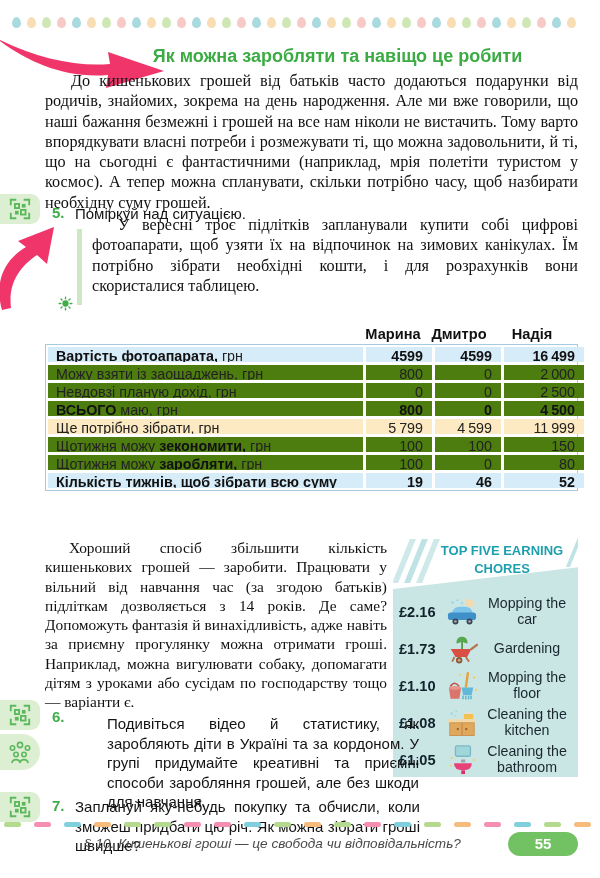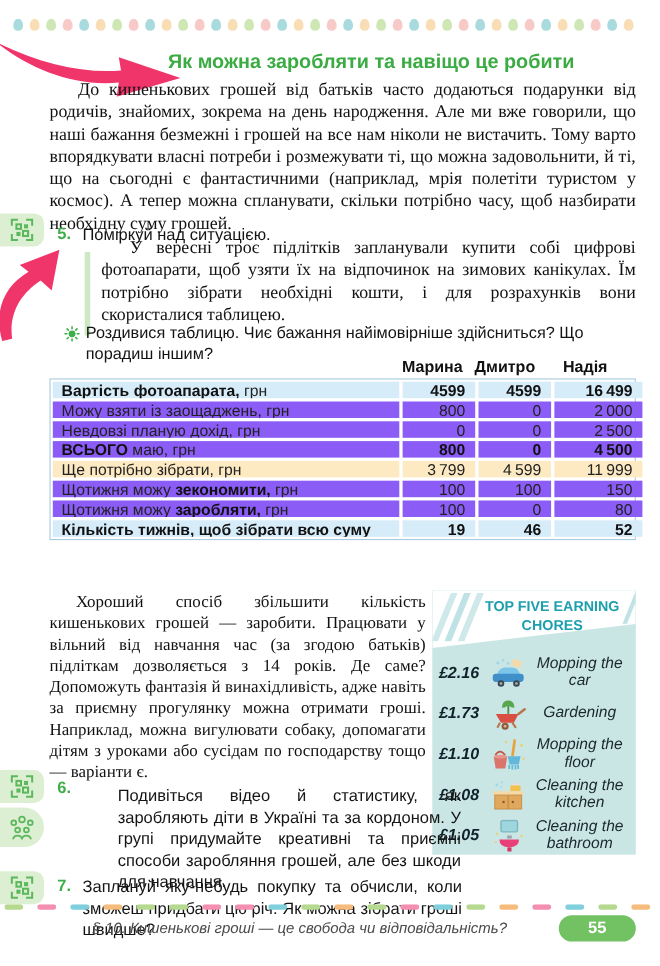--- a/index.html
+++ b/index.html
@@ -41,34 +41,34 @@
   
   .money-table{position:absolute;top:326px;left:45px;width:533px;}
   .mt-header{display:grid;grid-template-columns:315px 66px 66px 80px;margin-bottom:2px;}
   .mt-header span{font-weight:bold;font-size:14.6px;text-align:center;color:#111;}
   .mt-grid{border:1px solid #a6cbe0;background:#fff;padding:2px;display:grid;
            grid-template-columns:315px 66px 66px 80px;gap:3px;}
   .mt-cell{height:15px;line-height:19.5px;font-size:14.3px;color:#222;white-space:nowrap;overflow:hidden;}
   .mt-label{padding-left:8px;text-align:left;}
   .mt-val{text-align:right;padding-right:9px;}
   .row-blue{background:#d6ecf8;}
-  .row-green{background:#8b5cf6;}
+  .row-green{background:#4d7c0f;}
   .row-yellow{background:#fdeac3;}
   .b{font-weight:bold;color:#111;}
 
   
   .chores{position:absolute;top:537px;left:393px;width:185px;height:240px;background:#c9e6e4;}
   .chores-header{position:absolute;top:0;left:0;right:0;height:52px;background:#fff;
                  clip-path:polygon(0 0,100% 0,100% 58%,0 100%);}
   .stripe{position:absolute;top:2px;width:6px;height:44px;background:#cfe9ea;transform:skewX(-22deg);}
   .stripe.s1{left:8px;} .stripe.s2{left:20px;background:#bfe2e4;} .stripe.s3{left:32px;}
   .stripe-r{position:absolute;top:0;right:2px;width:4px;height:30px;background:#bfe2e4;transform:skewX(-22deg);}
   .chores-title{position:absolute;top:5px;left:40px;width:138px;text-align:center;
                 font-weight:bold;font-size:13px;line-height:18px;color:#1d9fae;}
-  .chores-list{position:absolute;top:56px;left:6px;right:4px;font-style:italic;}
+  .chores-list{position:absolute;top:56px;left:6px;right:4px;}
   .chore{display:flex;align-items:center;height:37px;}
   .chore-price{width:45px;font-weight:bold;font-size:14.6px;color:#11222c;flex:none;}
   .chore-ico{width:36px;flex:none;display:flex;justify-content:center;}
   .chore-label{flex:1;text-align:center;font-size:14.2px;line-height:15.5px;color:#1b2730;}
 
   
   .t5-num{top:204px;left:52px;} .t5-text{top:204px;left:75px;width:300px;text-align:left;}
   .t6-num{top:708px;left:52px;} .t6-text{top:714px;left:75px;width:312px;margin-left:32px;}
   .t7-num{top:797px;left:52px;} .t7-text{top:797px;left:75px;width:345px;}
 
@@ -149,21 +149,20 @@
   <span class="task-num t5-num">5.</span>
   <p class="task-text t5-text">Поміркуй над ситуацією.</p>
   <div class="sit-bar"></div>
   <p class="para situation serif">У вересні троє підлітків запланували купити собі цифрові фотоапарати, щоб узяти їх на відпочинок на зимових канікулах. Їм потрібно зібрати необхідні кошти, і для розрахунків вони скористалися таблицею.</p>
   <svg class="sun-icon" width="15" height="15" viewBox="0 0 16 16">
     <g stroke="#3fae49" stroke-width="1.5" stroke-linecap="round">
       <circle cx="8" cy="8" r="2.6" fill="#3fae49"></circle>
       <path d="M8 1.2 V3 M8 13 V14.8 M1.2 8 H3 M13 8 H14.8 M3.2 3.2 L4.4 4.4 M11.6 11.6 L12.8 12.8 M12.8 3.2 L11.6 4.4 M4.4 11.6 L3.2 12.8"></path>
     </g>
   </svg>
-  <p class="task-text sun-line" style="position:absolute;">Роздивися таблицю. Чиє бажання найімовірніше здійсниться? Що порадиш іншим?</p>
 
   <div class="money-table">
     <div class="mt-header" id="mt-header">
         <span></span>
         <span>Марина</span>
         <span>Дмитро</span>
         <span>Надія</span>
       </div>
     <div class="mt-grid" id="mt-grid">
         <div class="mt-cell mt-label row-blue"><span class="b">Вартість фотоапарата,</span> грн</div>
@@ -176,21 +175,21 @@
         <div class="mt-cell mt-val row-green">2 000</div>
         <div class="mt-cell mt-label row-green">Невдовзі планую дохід, грн</div>
         <div class="mt-cell mt-val row-green">0</div>
         <div class="mt-cell mt-val row-green">0</div>
         <div class="mt-cell mt-val row-green">2 500</div>
         <div class="mt-cell mt-label row-green"><span class="b">ВСЬОГО</span> маю, грн</div>
         <div class="mt-cell mt-val row-green b">800</div>
         <div class="mt-cell mt-val row-green b">0</div>
         <div class="mt-cell mt-val row-green b">4 500</div>
         <div class="mt-cell mt-label row-yellow">Ще потрібно зібрати, грн</div>
-        <div class="mt-cell mt-val row-yellow">3 799</div>
+        <div class="mt-cell mt-val row-yellow">5 799</div>
         <div class="mt-cell mt-val row-yellow">4 599</div>
         <div class="mt-cell mt-val row-yellow">11 999</div>
         <div class="mt-cell mt-label row-green">Щотижня можу <span class="b">зекономити,</span> грн</div>
         <div class="mt-cell mt-val row-green">100</div>
         <div class="mt-cell mt-val row-green">100</div>
         <div class="mt-cell mt-val row-green">150</div>
         <div class="mt-cell mt-label row-green">Щотижня можу <span class="b">заробляти,</span> грн</div>
         <div class="mt-cell mt-val row-green">100</div>
         <div class="mt-cell mt-val row-green">0</div>
         <div class="mt-cell mt-val row-green">80</div>

